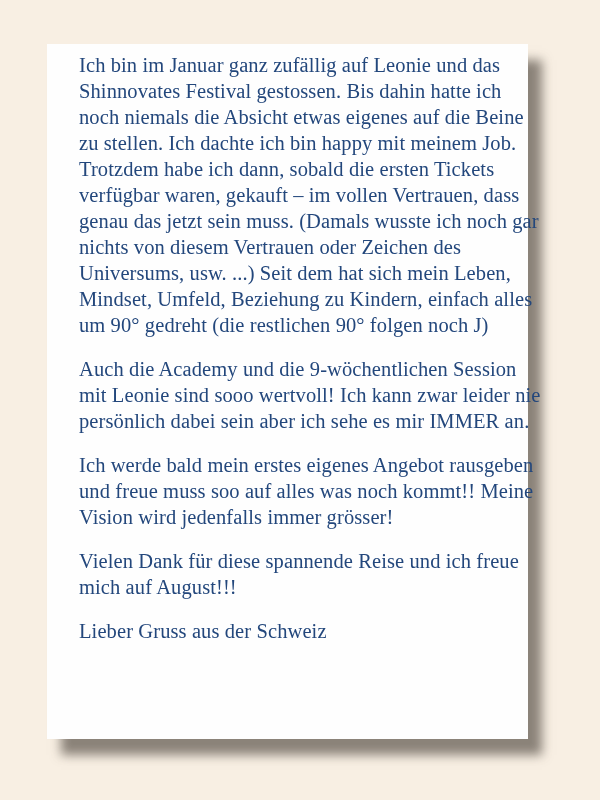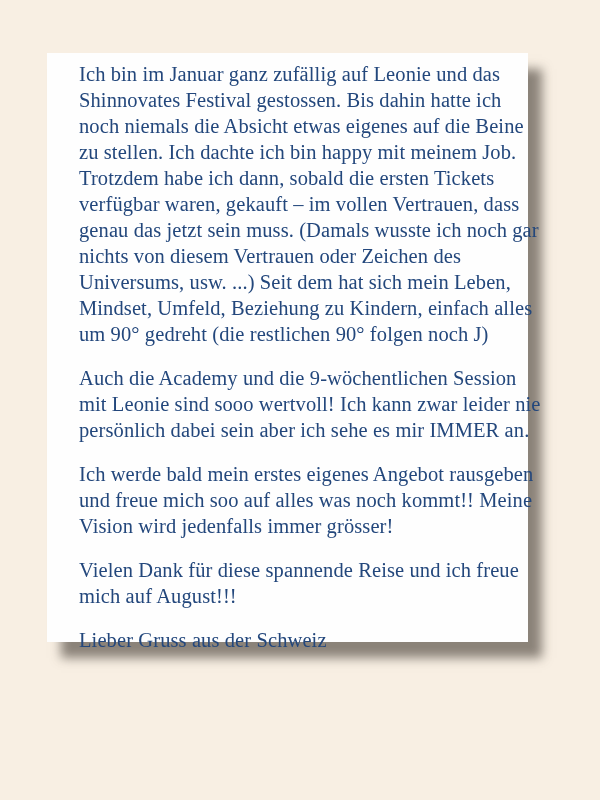--- a/index.html
+++ b/index.html
@@ -15,23 +15,23 @@
   }
   .page {
     position: relative;
     width: 600px;
     height: 800px;
     background: var(--page-bg, #f8efe3);
   }
   .card {
     position: absolute;
     left: 47px;
-    top: 53px;
+    top: 44px;
     width: 481px;
-    height: 589px;
+    height: 695px;
     background: var(--card-bg, #fefefe);
     box-shadow: 14px 16px 10px rgba(72, 64, 56, 0.62);
   }
   .content {
     padding: 8px 0 0 32px;
   }
   .content p {
     margin: 0 0 18px 0;
     font-size: 20.5px;
     line-height: 26px;
@@ -57,20 +57,20 @@
 verfügbar waren, gekauft – im vollen Vertrauen, dass
 genau das jetzt sein muss. (Damals wusste ich noch gar
 nichts von diesem Vertrauen oder Zeichen des
 Universums, usw. ...) Seit dem hat sich mein Leben,
 Mindset, Umfeld, Beziehung zu Kindern, einfach alles
 um 90° gedreht (die restlichen 90° folgen noch J)</p>
       <p>Auch die Academy und die 9-wöchentlichen Session
 mit Leonie sind sooo wertvoll! Ich kann zwar leider nie
 persönlich dabei sein aber ich sehe es mir IMMER an.</p>
       <p>Ich werde bald mein erstes eigenes Angebot rausgeben
-und freue mich soo auf alles was noch kommt!! Meine
+und freue muss soo auf alles was noch kommt!! Meine
 Vision wird jedenfalls immer grösser!</p>
       <p>Vielen Dank für diese spannende Reise und ich freue
 mich auf August!!!</p>
       <p>Lieber Gruss aus der Schweiz</p>
     </div>
   </div>
 </div>
 
 </body></html>

